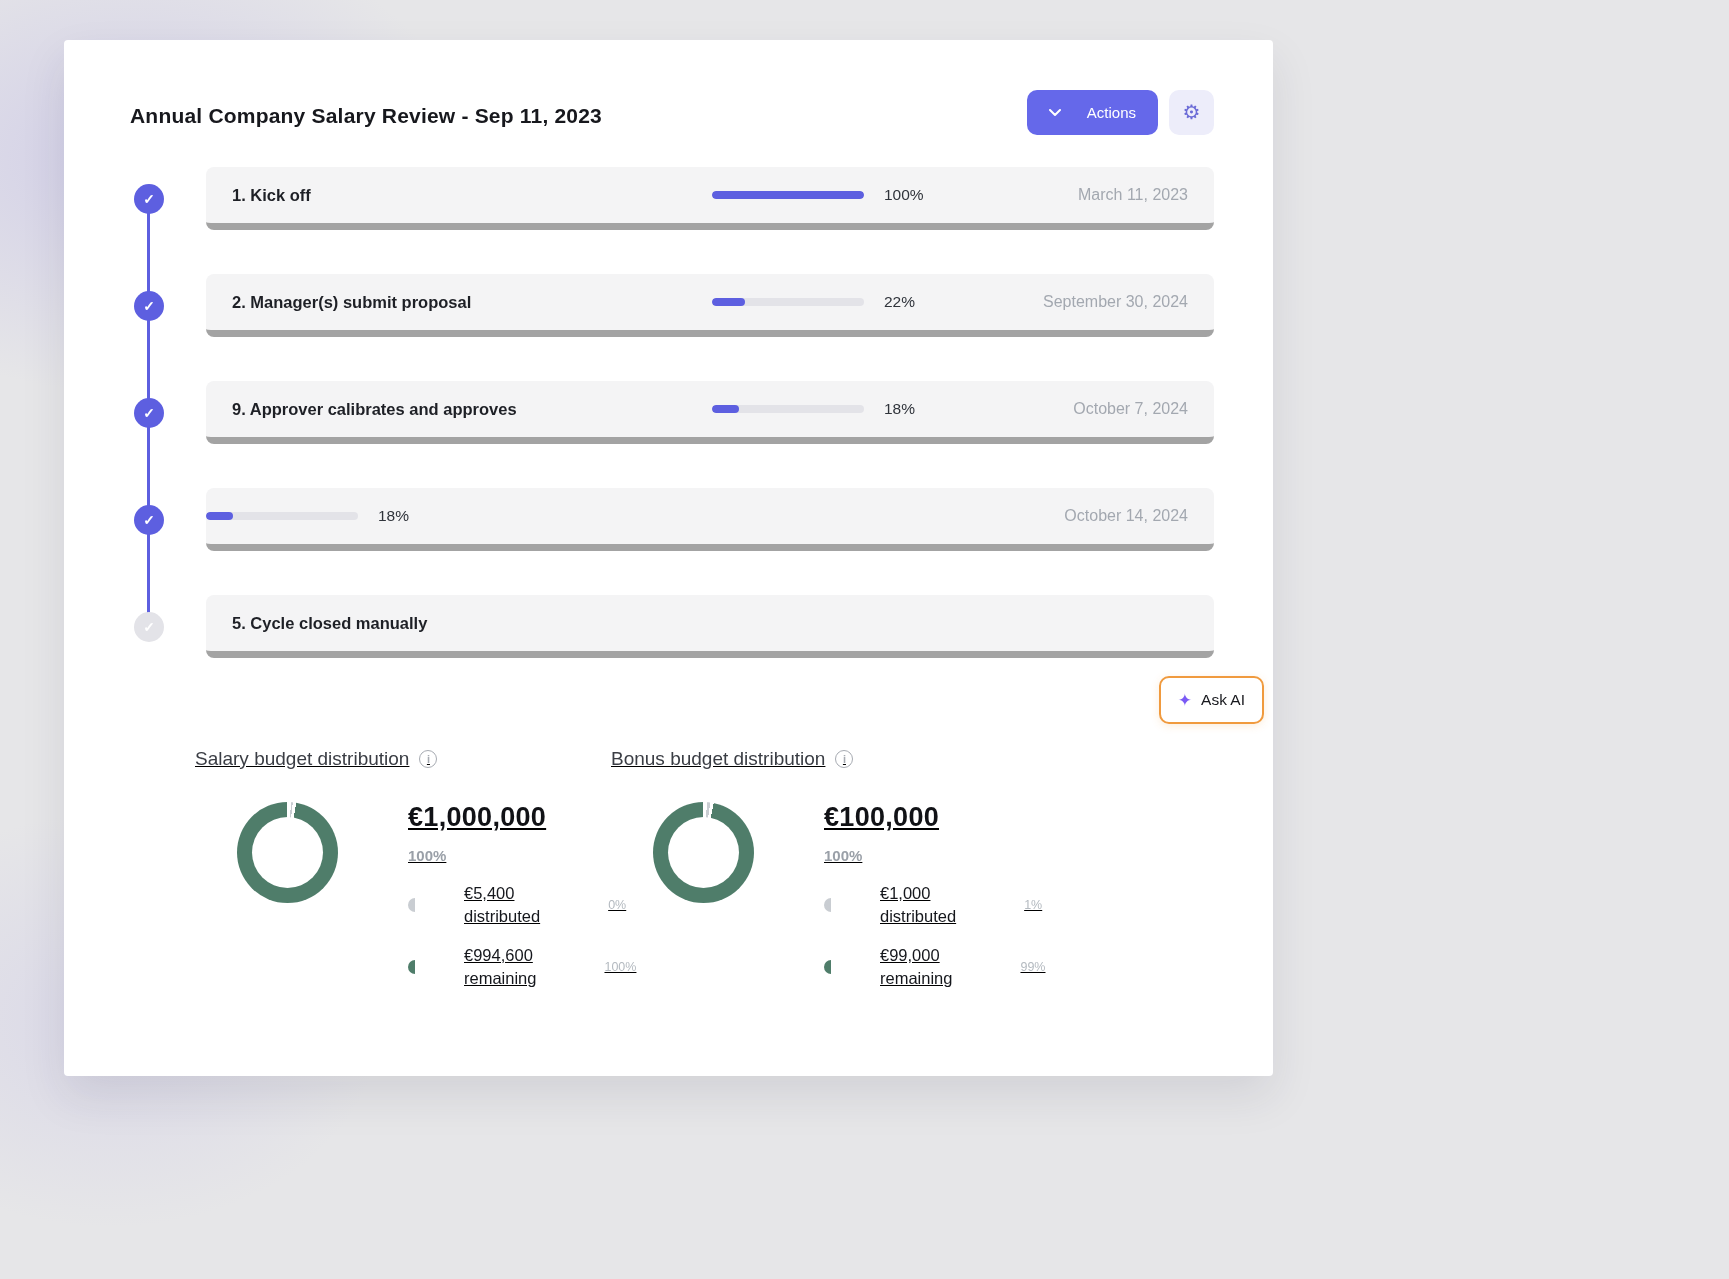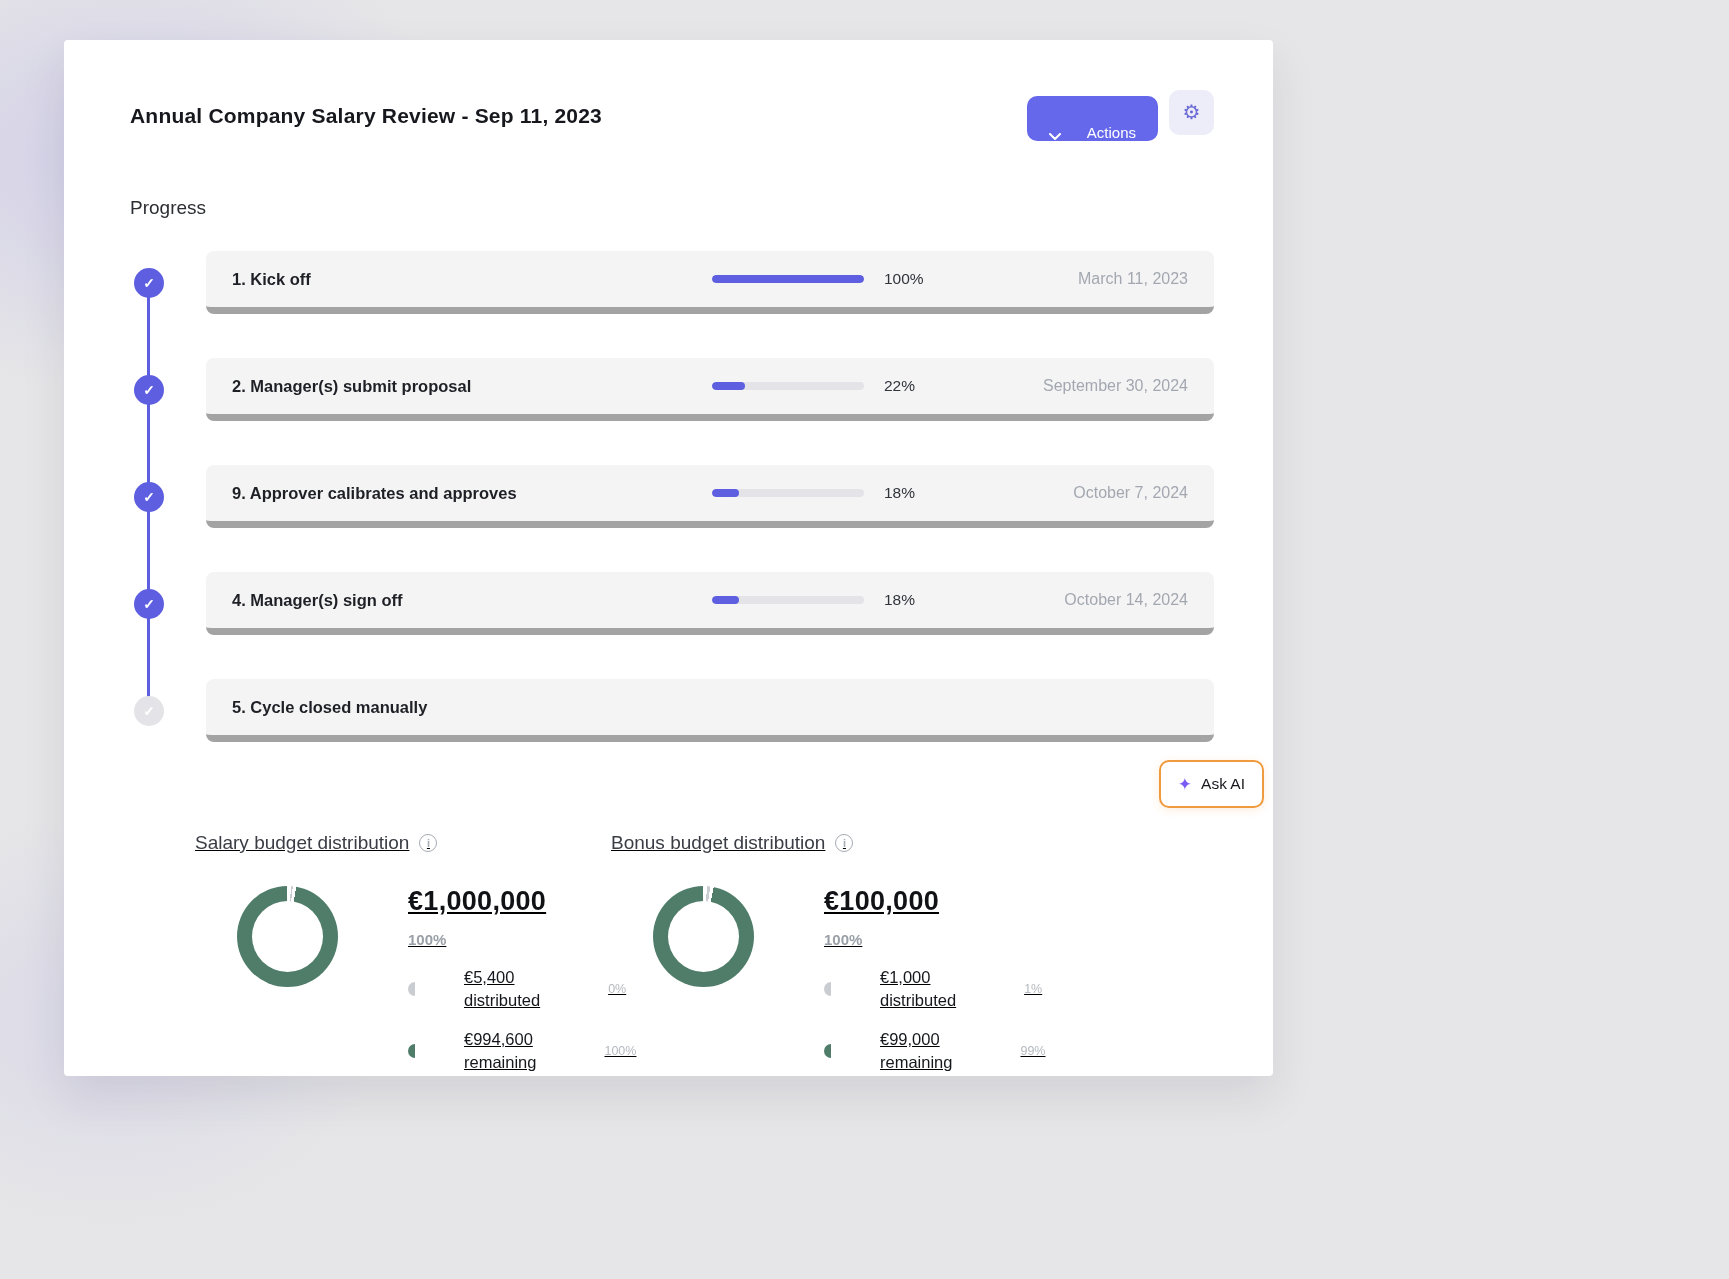--- a/index.html
+++ b/index.html
@@ -15,23 +15,23 @@
   .card {
     position:absolute; left:64px; top:40px; width:1209px; height:1036px;
     background:#ffffff; border-radius:4px;
     box-shadow:0 20px 45px rgba(40,40,70,0.10);
     padding:50px 59px 0 66px; overflow:hidden;
   }
   .card-header { display:flex; justify-content:space-between; align-items:flex-start; }
   .page-title { font-size:21px; font-weight:700; color:#17181d; margin-top:14px; letter-spacing:0.2px; }
   .header-actions { display:flex; gap:11px; }
   .actions-btn {
-    display:flex; align-items:flex-end; gap:26px; border:none; cursor:pointer;
+    display:flex; align-items:center; gap:26px; border:none; cursor:pointer;
     background:#6568ea; color:#ffffff; font-family:inherit; font-size:15px; font-weight:500;
-    padding:0 22px; height:45px; border-radius:10px;margin-top:6px;
+    padding:0 22px; height:45px; border-radius:10px;
   }
   .gear-btn {
     width:45px; height:45px; border:none; cursor:pointer; border-radius:10px;
     background:#ededfa; color:#6b6bd6; font-size:20px; line-height:45px; text-align:center;
   }
   .progress-label { margin-top:56px; font-size:19px; color:#2c2e33; }
   .steps { position:relative; margin-top:32px; }
   .timeline-line { position:absolute; left:17px; top:31px; width:3px; height:428px; background:#5d5fe0; border-radius:2px; }
   .step { display:flex; align-items:center; margin-bottom:44px; position:relative; }
   .step:last-child { margin-bottom:0; }
@@ -97,21 +97,20 @@
               </svg>
           </span>
           <span>Actions</span>
         </button>
         <button class="gear-btn">
           <span>⚙</span>
         </button>
       </div>
     </div>
 
-    <div class="progress-label">Progress</div>
 
     <div class="steps">
       <div class="timeline-line"></div>
 
       <div class="step">
         <div class="step-circle">
             <span>✓</span>
           </div>
         <div class="step-row">
           <div class="step-name">1. Kick off</div>
@@ -149,21 +148,20 @@
           <div class="step-pct">18%</div>
           <div class="step-date">October 7, 2024</div>
         </div>
       </div>
 
       <div class="step">
         <div class="step-circle">
             <span>✓</span>
           </div>
         <div class="step-row">
-          <div class="step-name">4. Manager(s) sign off</div>
           <div class="bar">
               <div class="bar-fill" style="width: 18%;"></div>
             </div>
           <div class="step-pct">18%</div>
           <div class="step-date">October 14, 2024</div>
         </div>
       </div>
 
       <div class="step">
         <div class="step-circle pending">

